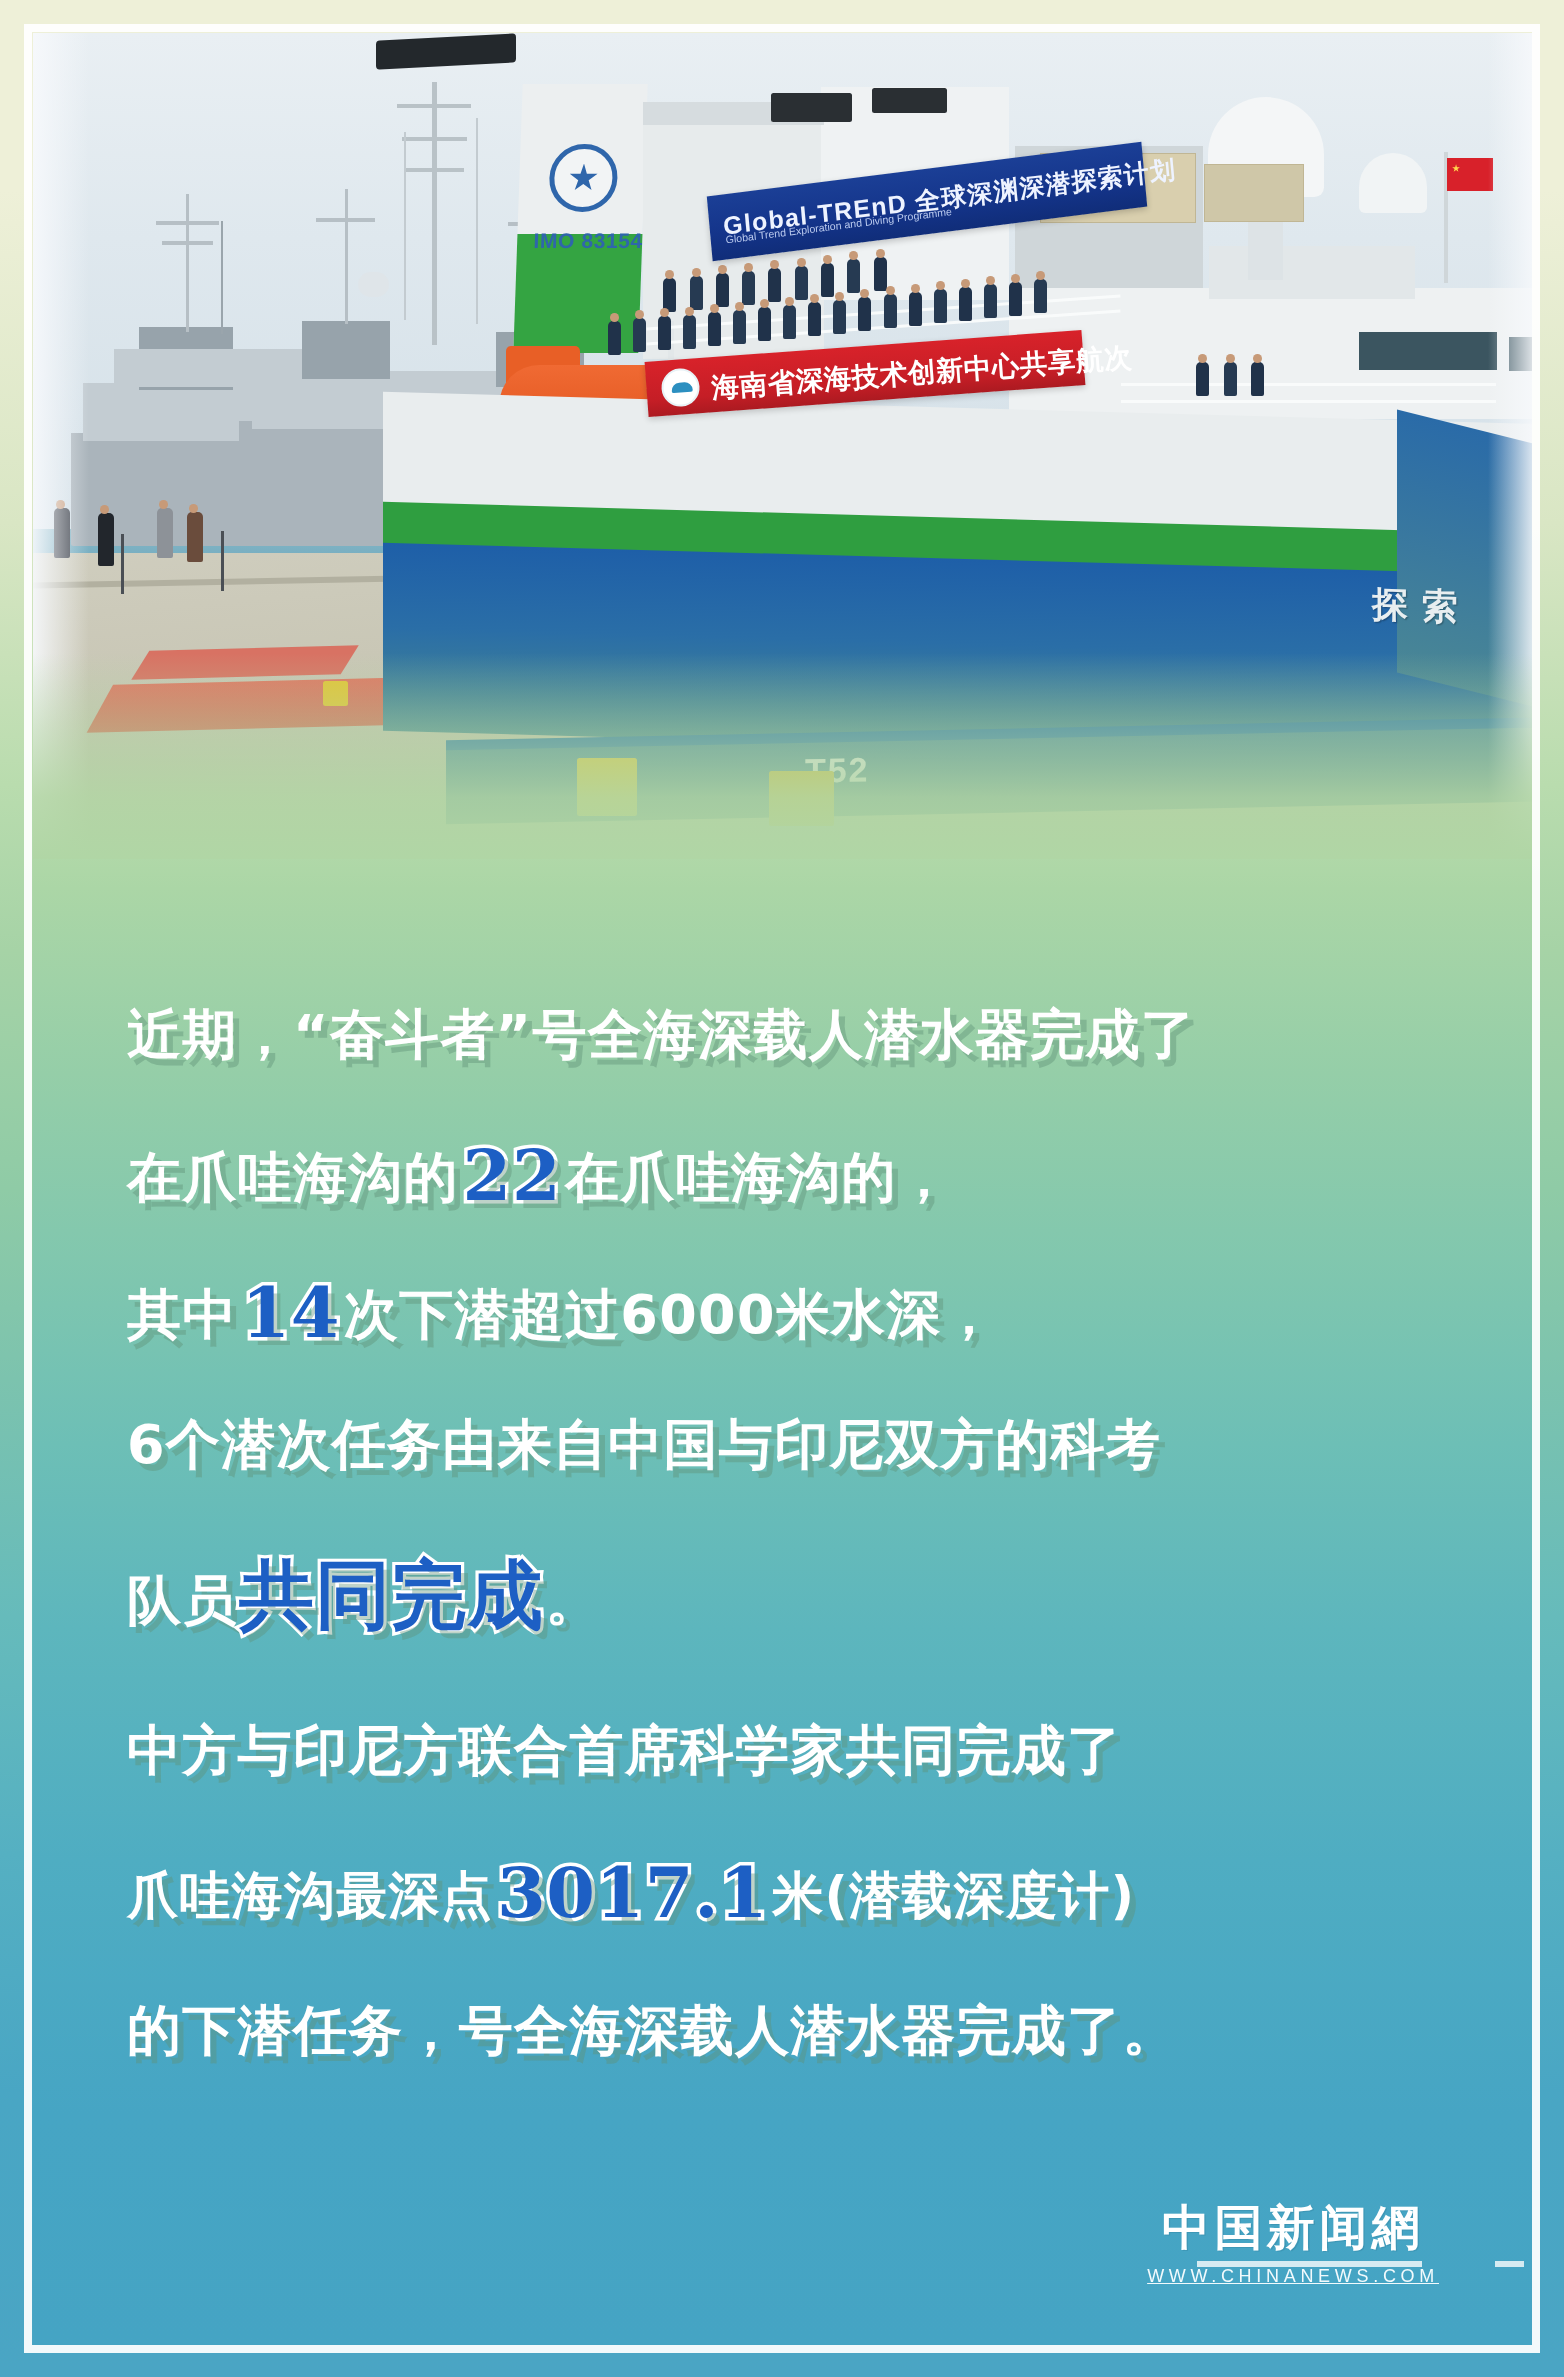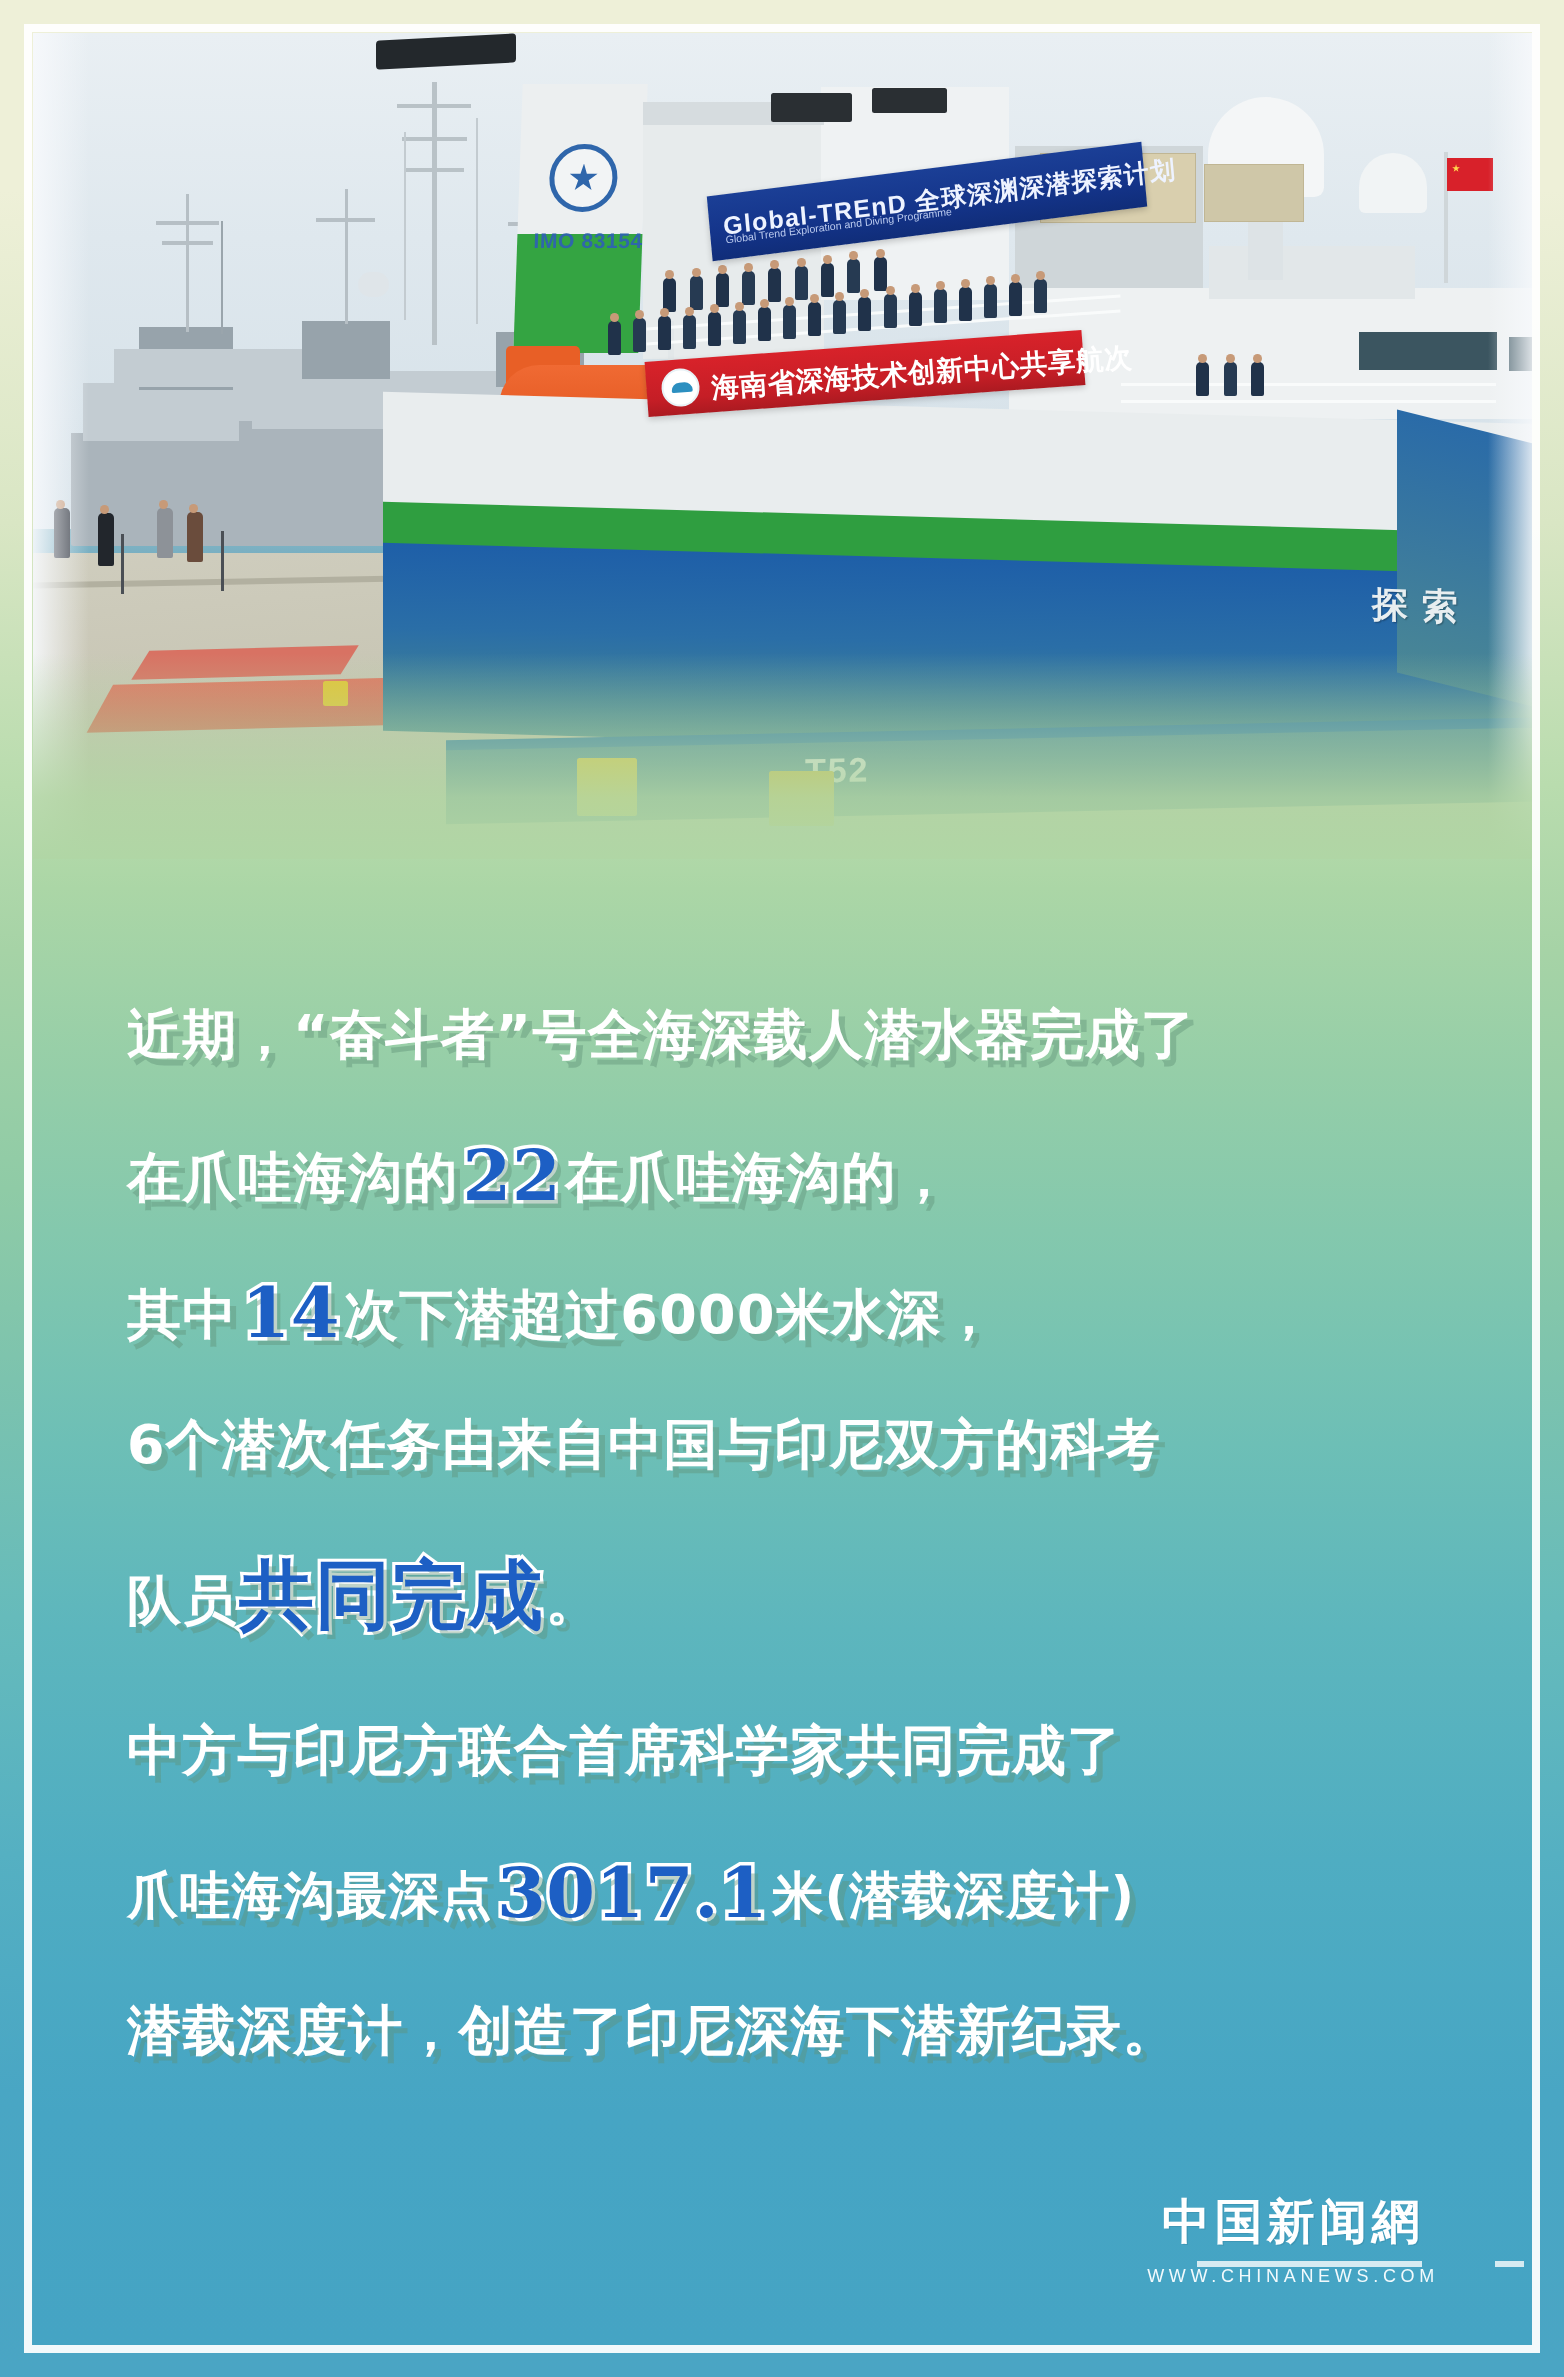--- a/index.html
+++ b/index.html
@@ -245,22 +245,23 @@
     background:rgba(255,255,255,.78);}
   #footer-rule2{position:absolute;left:1462px;bottom:29px;width:29px;height:5.6px;
     background:rgba(255,255,255,.78);}
   #logo-wrap{position:absolute;right:79px;bottom:8.8px;text-align:center;}
   #logo-cn{
     color:#ffffff;font-size:48px;font-weight:bold;letter-spacing:4.4px;
     font-family:"DejaVu Sans","Liberation Sans",sans-serif;line-height:1;
     text-shadow:1.3px 1.3px 0 rgba(40,110,140,.25);
   }
   #logo-url{
-    color:#f2fafd;font-size:18px;letter-spacing:4.7px;margin-top:21px;
+    color:#f2fafd;font-size:18px;letter-spacing:4.7px;margin-top:15px;
     font-family:"Liberation Sans",sans-serif;
+    text-decoration:underline;
   }
 </style>
 </head>
 <body>
 
 <div id="poster">
 
   <div id="canvas">
 
     <div id="photo">
@@ -455,21 +456,21 @@
 
       <div class="tline pad" style="top:547px;">
         <span>队员</span><span class="bigb">共同完成</span><span>。</span>
       </div>
 
       <div class="tline pad" style="top:852px;font-size:51px;">
         <span>爪哇海沟最深点</span><span class="big num">3017.1</span><span>米(潜载深度计)</span>
       </div>
 
       <div class="tline pad" style="top:996px;">
-        <span>潜载深度计，创造了印尼深海下潜新纪录。</span>
+        <span>的下潜任务，号全海深载人潜水器完成了。</span>
       </div>
 
     </div>
 
     <div id="footer">
       <div id="footer-rule"></div>
       <div id="footer-rule2"></div>
       <div id="logo-wrap">
         <div id="logo-cn">中国新闻網</div>
         <div id="logo-url">WWW.CHINANEWS.COM</div>

